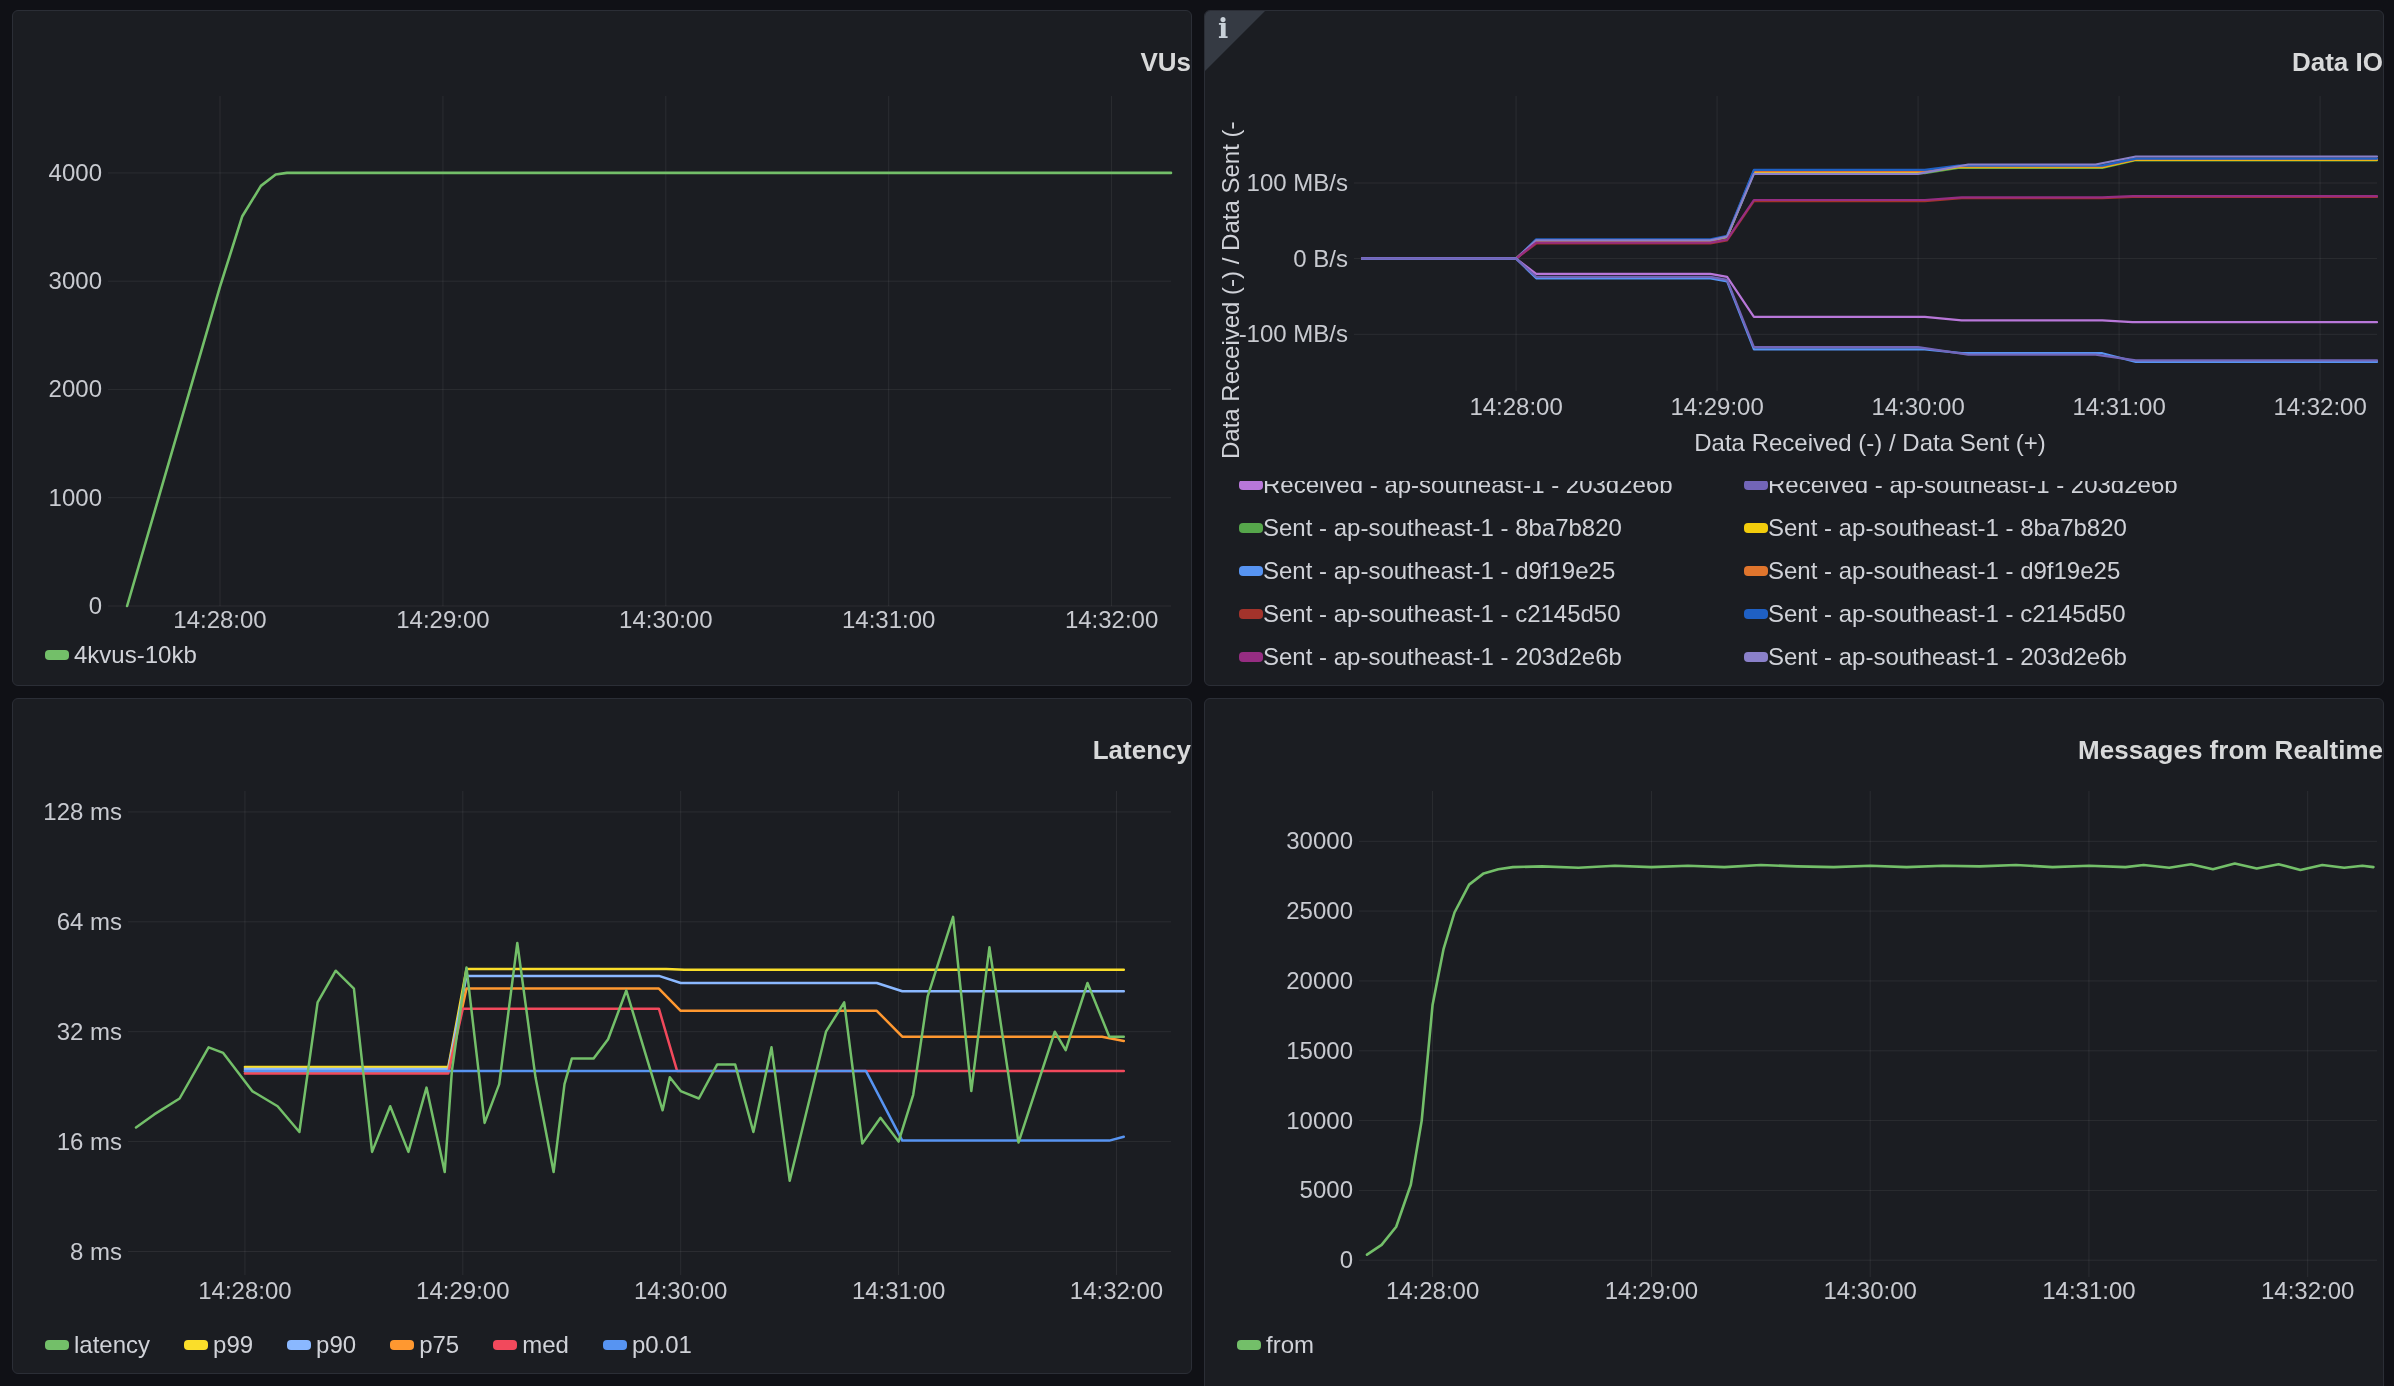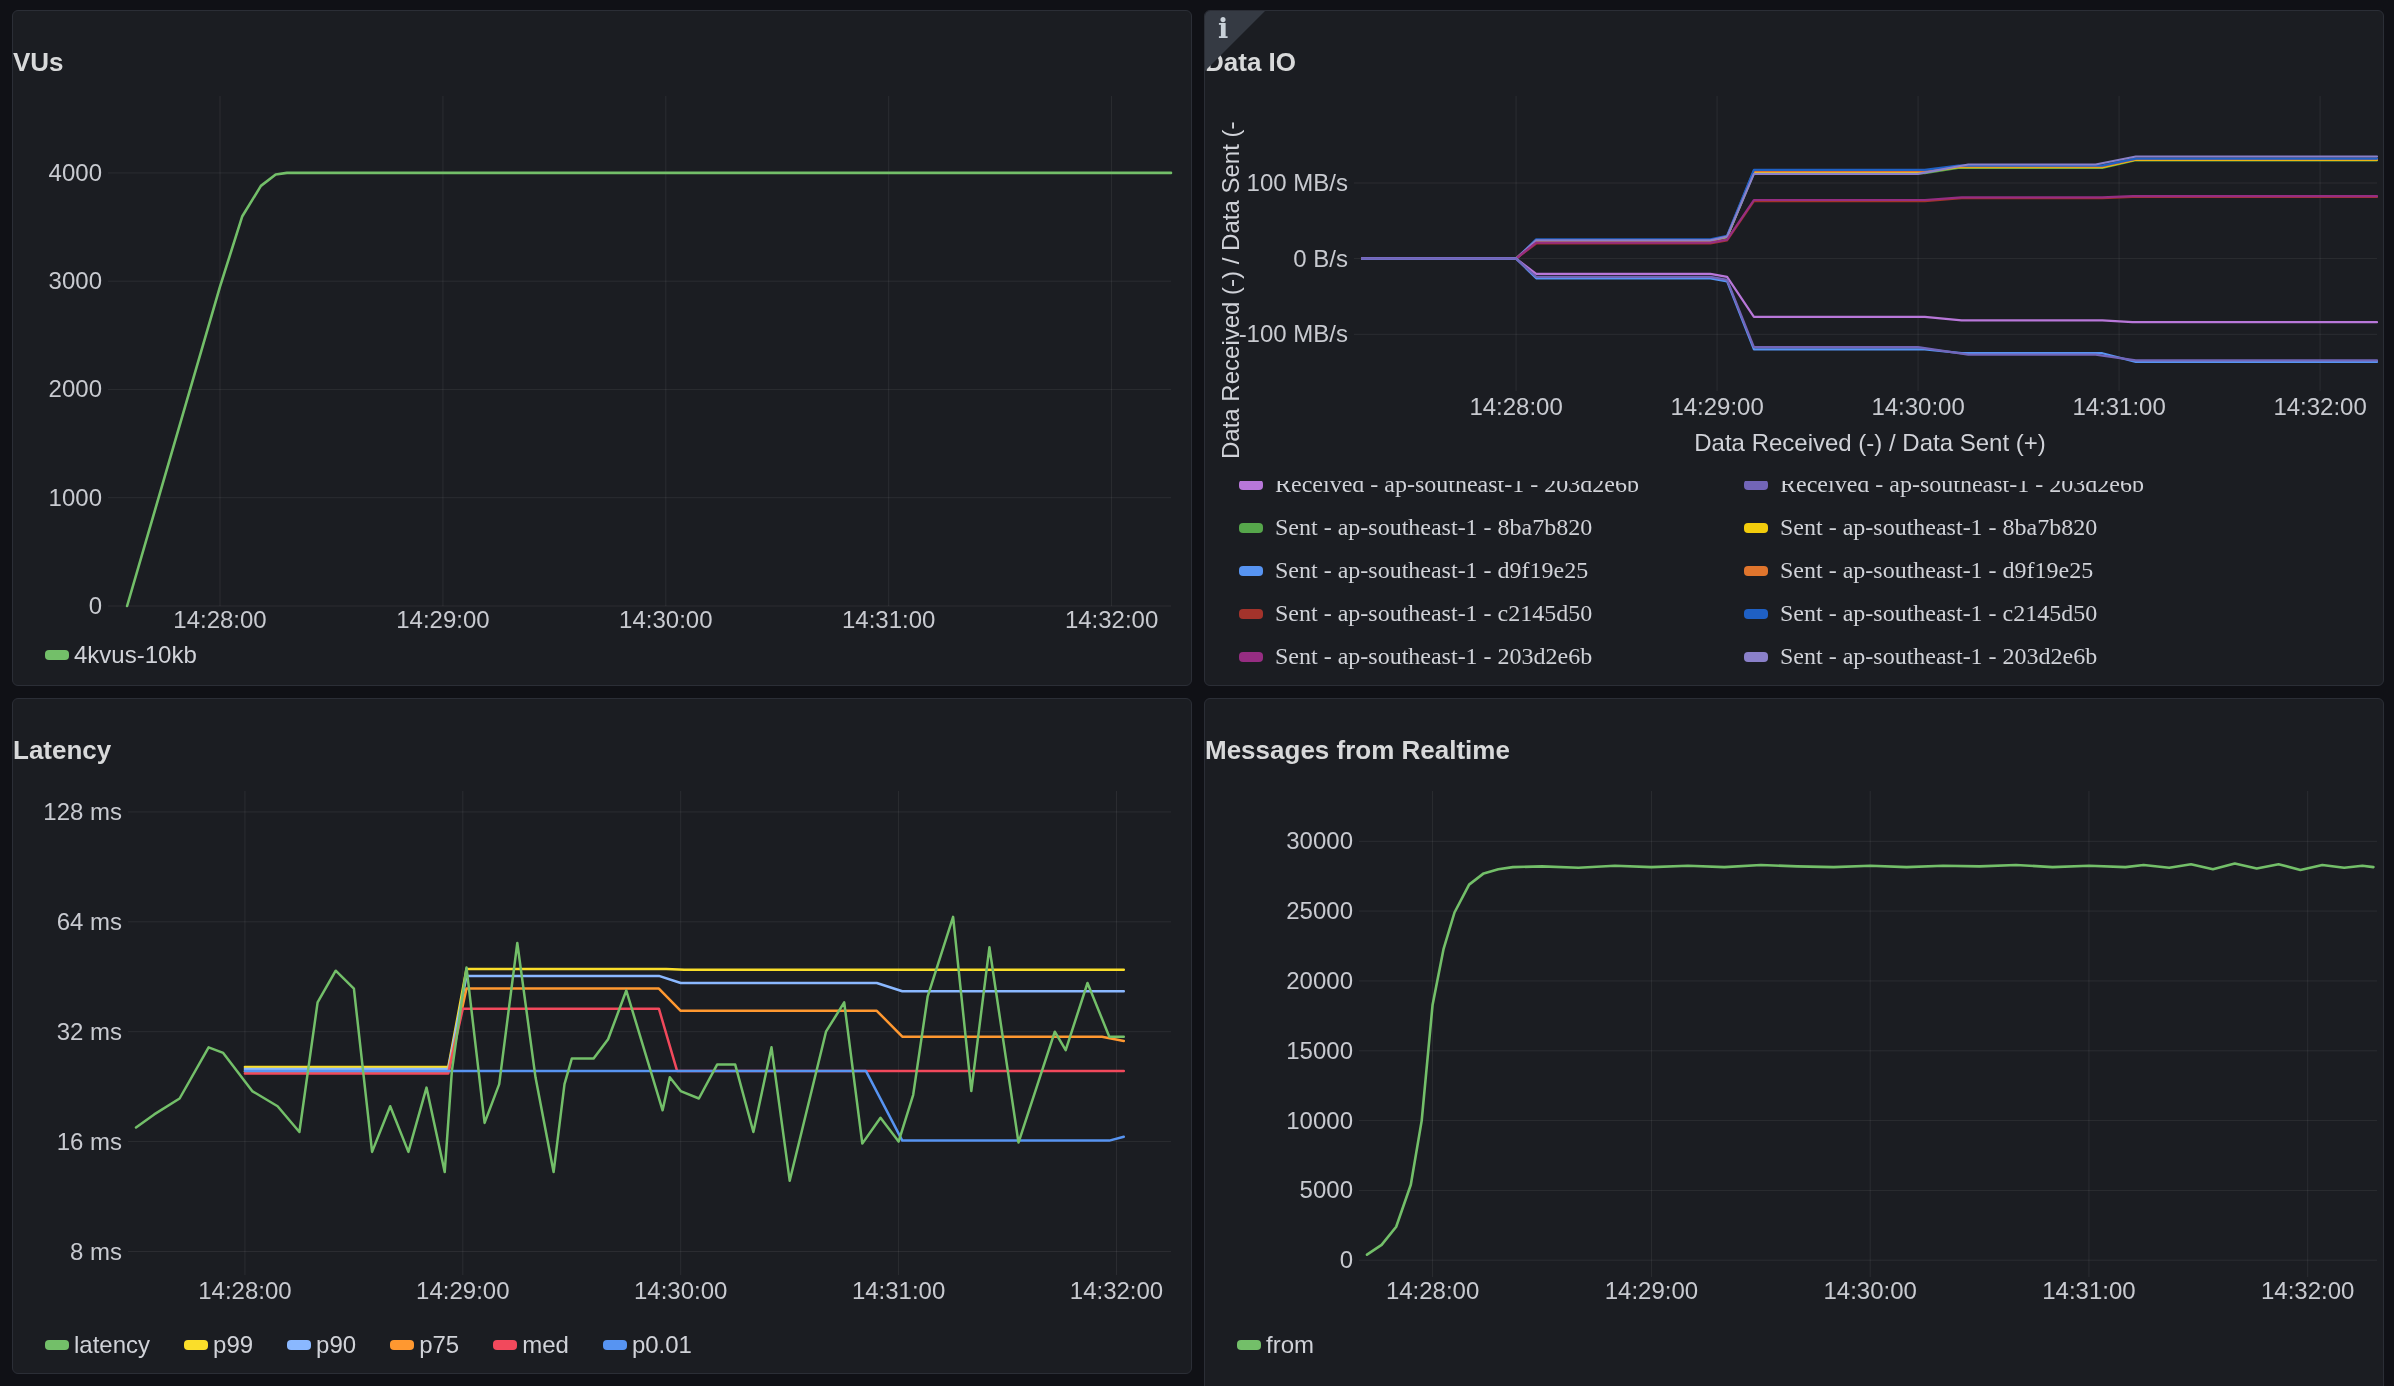--- a/index.html
+++ b/index.html
@@ -16,21 +16,21 @@
     border-radius:6px;
     overflow:hidden;
     box-sizing:border-box;
   }
   #panel-vus{left:12px;top:10px;width:1180px;height:676px;}
   #panel-portio{left:1204px;top:10px;width:1180px;height:676px;}
   #panel-latency{left:12px;top:698px;width:1180px;height:676px;}
   #panel-msgs{left:1204px;top:698px;width:1180px;height:694px;}
   .panel-title{
     position:absolute;top:14px;left:0;right:0;
-    text-align:left;
+    text-align:right;
     font-weight:700;font-size:26px;
     color:#D8D9DA;
     cursor:pointer;
     z-index:3;
   }
   .chart-svg{position:absolute;left:0;top:0;}
   .chart-svg text{font-family:"Liberation Sans","DejaVu Sans",sans-serif;}
   .info-corner{
     position:absolute;top:0;left:0;width:0;height:0;
     border-top:60px solid #353A43;border-right:60px solid transparent;
@@ -45,22 +45,22 @@
   .legend{position:absolute;z-index:3;}
   .legend-inline{display:flex;gap:34px;align-items:center;}
   .legend-item{
     display:flex;align-items:center;gap:5px;
     font-size:24px;color:#D0D2D8;cursor:pointer;white-space:nowrap;
   }
   .marker{width:24px;height:10px;border-radius:4px;flex:0 0 auto;}
   .legend-grid{position:absolute;left:34px;top:452px;right:16px;}
   .lg-row{display:flex;height:43px;align-items:center;}
   .lg-row.clipped{clip-path:inset(42% 0 0 0);}
-  .lg-cell{display:flex;align-items:center;gap:12px;width:505px;
-    font-size:24px;color:#D0D2D8;cursor:pointer;white-space:nowrap;font-family:Liberation Serif, serif;}
+  .lg-cell{display:flex;align-items:center;width:505px;
+    font-size:24px;color:#D0D2D8;cursor:pointer;white-space:nowrap;}
   .lg-cell:last-child{width:auto;}
 </style>
 </head>
 <body>
 
 <section class="panel" id="panel-vus">
   <h2 class="panel-title">VUs</h2>
   <div class="chart-host">
       <svg class="chart-svg" width="1180" height="676" viewBox="0 0 1180 676">
         <defs>

